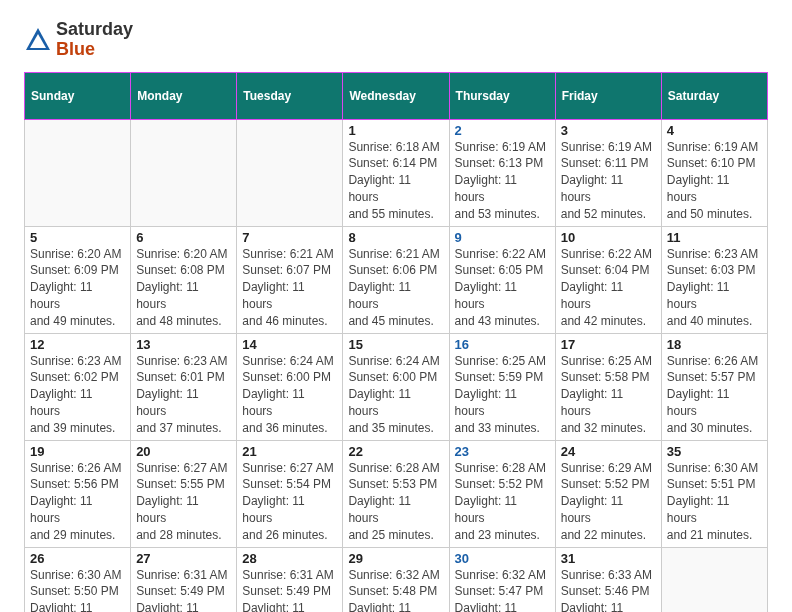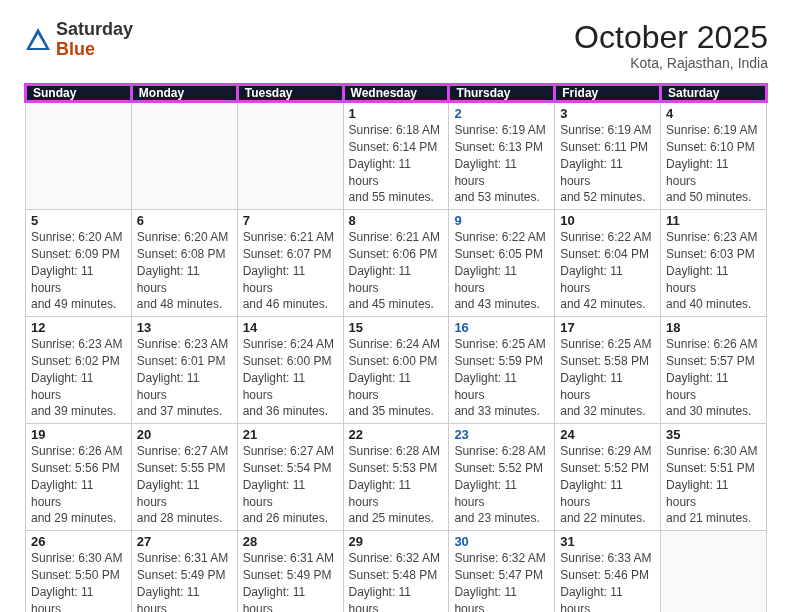--- a/index.html
+++ b/index.html
@@ -53,27 +53,27 @@
       color: #555;
     }
     .calendar {
       flex: 1;
       border: 1px solid #ccc;
       border-collapse: collapse;
       width: 100%;
       table-layout: fixed;
     }
     .calendar th {
-      background: #0f172a;
+      background: #0f766e;
       color: #fff;
       font-size: 12px;
       font-weight: bold;
       text-align: left;
-      padding: 0 6px;
-      border: 3px solid #d946ef;
+      padding: 16px 6px;
+      border: 1px solid #d946ef;
     }
     .calendar td {
       border: 1px solid #ccc;
       vertical-align: top;
       padding: 3px 5px;
       font-size: 9.5px;
       color: #333;
       height: 82px;
       background: #fff;
     }
@@ -103,24 +103,20 @@
   <div class="header">
     <div class="logo">
       <svg class="logo-icon" viewBox="0 0 28 28">
         <polygon points="14,2 26,24 2,24" fill="#1a5fa8"></polygon>
         <polygon points="14,8 22,22 6,22" fill="#fff"></polygon>
       </svg>
       <div class="logo-text">
         <span class="logo-general">Saturday</span><br>
         <span class="logo-blue">Blue</span>
       </div>
-    </div>
-    <div class="title-block">
-      <div class="month-title">October 2025</div>
-      <div class="subtitle">Kota, Rajasthan, India</div>
     </div>
   </div>
 
   <table class="calendar">
     <thead>
       <tr>
         <th>Sunday</th>
         <th>Monday</th>
         <th>Tuesday</th>
         <th>Wednesday</th>

